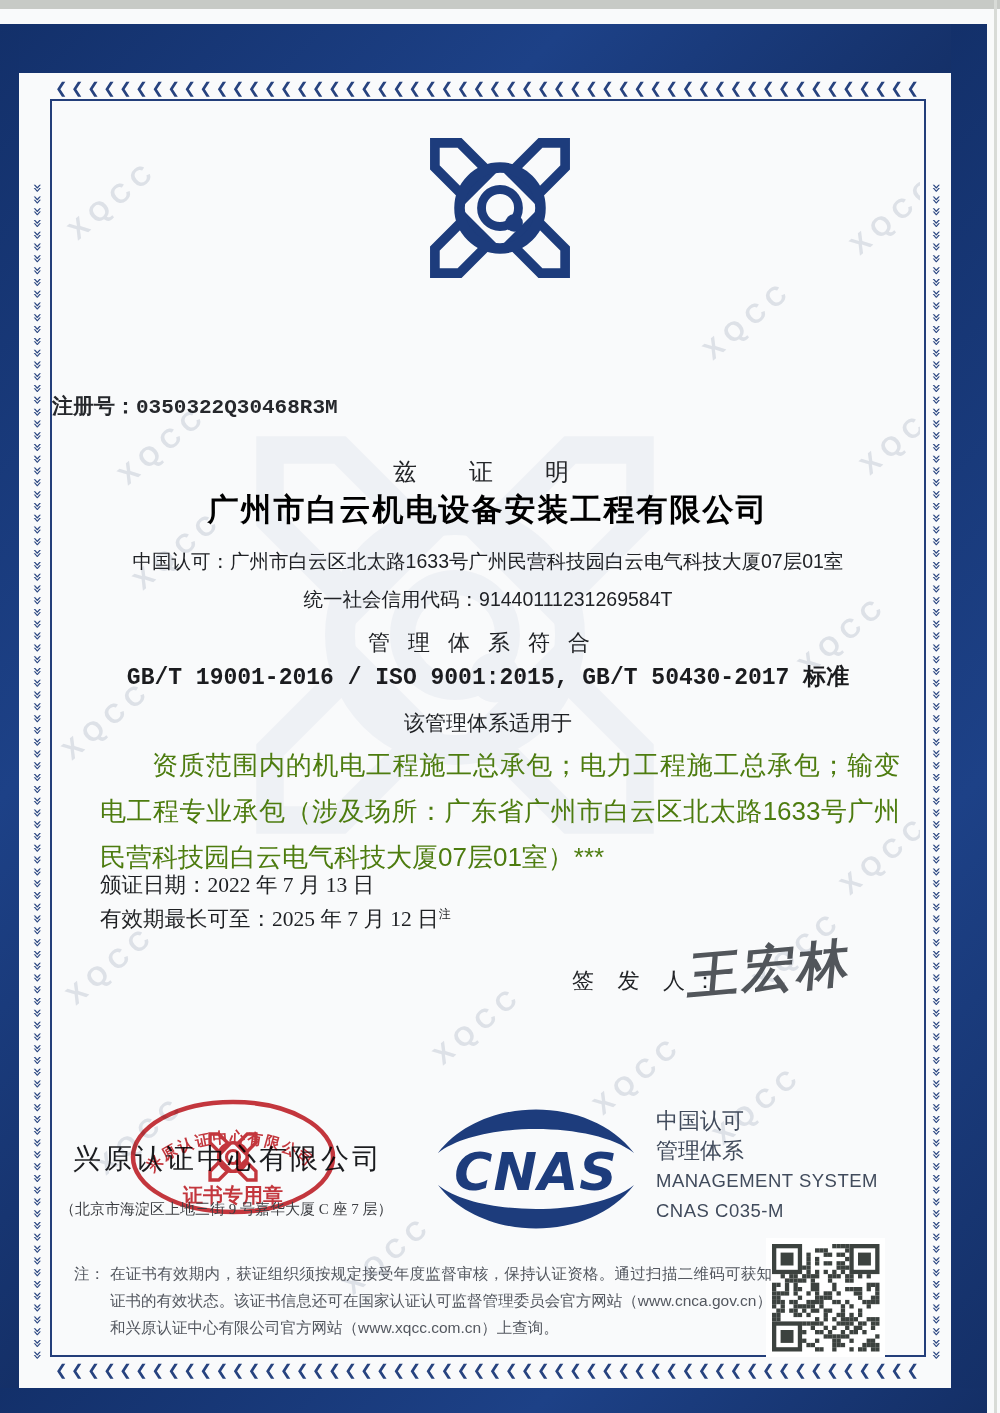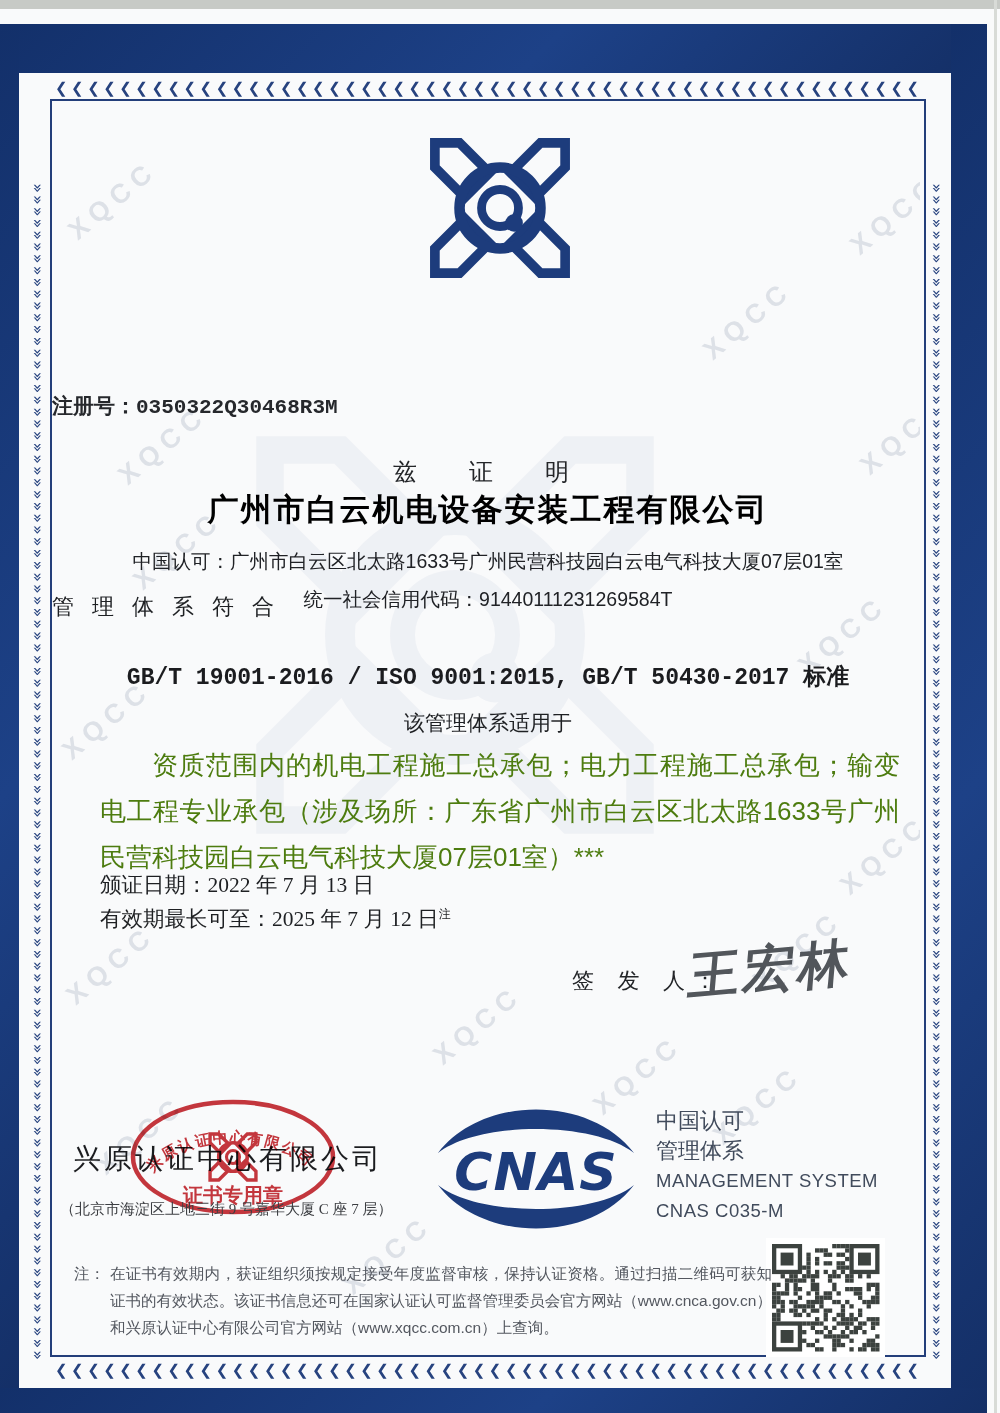--- a/index.html
+++ b/index.html
@@ -41,21 +41,21 @@
   .top-logo{left:412px;top:120px;width:176px;height:176px;color:#1d3c7c;}
   .title{left:52px;top:301px;width:872px;text-align:center;font-size:47px;font-weight:900;
          letter-spacing:3px;color:#141518;}
   .regline{left:52px;top:392px;width:822px;font-size:21px;font-weight:bold;color:#26282c;}
   .regline .num{font-family:"Liberation Mono","DejaVu Sans Mono",monospace;font-weight:bold;}
   .certify{left:52px;top:456px;width:872px;text-align:center;font-size:24px;letter-spacing:14px;
            font-family:"Liberation Serif","DejaVu Serif",serif;color:#232528;}
   .company{left:52px;top:489px;width:872px;text-align:center;font-size:31px;font-weight:800;letter-spacing:2px;}
   .addr{left:52px;top:548px;width:872px;text-align:center;font-size:19.5px;color:#202226;}
   .credit{left:52px;top:586px;width:872px;text-align:center;font-size:19.5px;color:#202226;}
-  .sys{left:52px;top:592px;width:872px;font-size:22px;letter-spacing:18px;color:#1e2023;}
+  .sys{left:52px;top:628px;width:872px;text-align:center;font-size:22px;letter-spacing:18px;color:#1e2023;}
   .standards{left:52px;top:661px;width:872px;text-align:center;font-size:23px;font-weight:bold;
              font-family:"Liberation Mono","DejaVu Sans Mono",monospace;color:#1b1c1f;}
   .scope-head{left:52px;top:709px;width:872px;text-align:center;font-size:21px;color:#1e2023;}
   .scope{left:100px;top:742px;width:800px;font-size:26px;font-weight:400;line-height:46px;
          text-align:justify;text-indent:2em;color:#4d7c0f;}
   .dateline{left:100px;font-size:21.5px;font-family:"Liberation Serif","DejaVu Serif",serif;color:#1e2023;}
   .d1{top:870px;} .d2{top:904px;}
   .dateline sup{font-size:12px;}
   .signer{left:572px;top:966px;font-size:22px;letter-spacing:9px;
           font-family:"Liberation Serif","DejaVu Serif",serif;color:#232528;text-align:right;}

